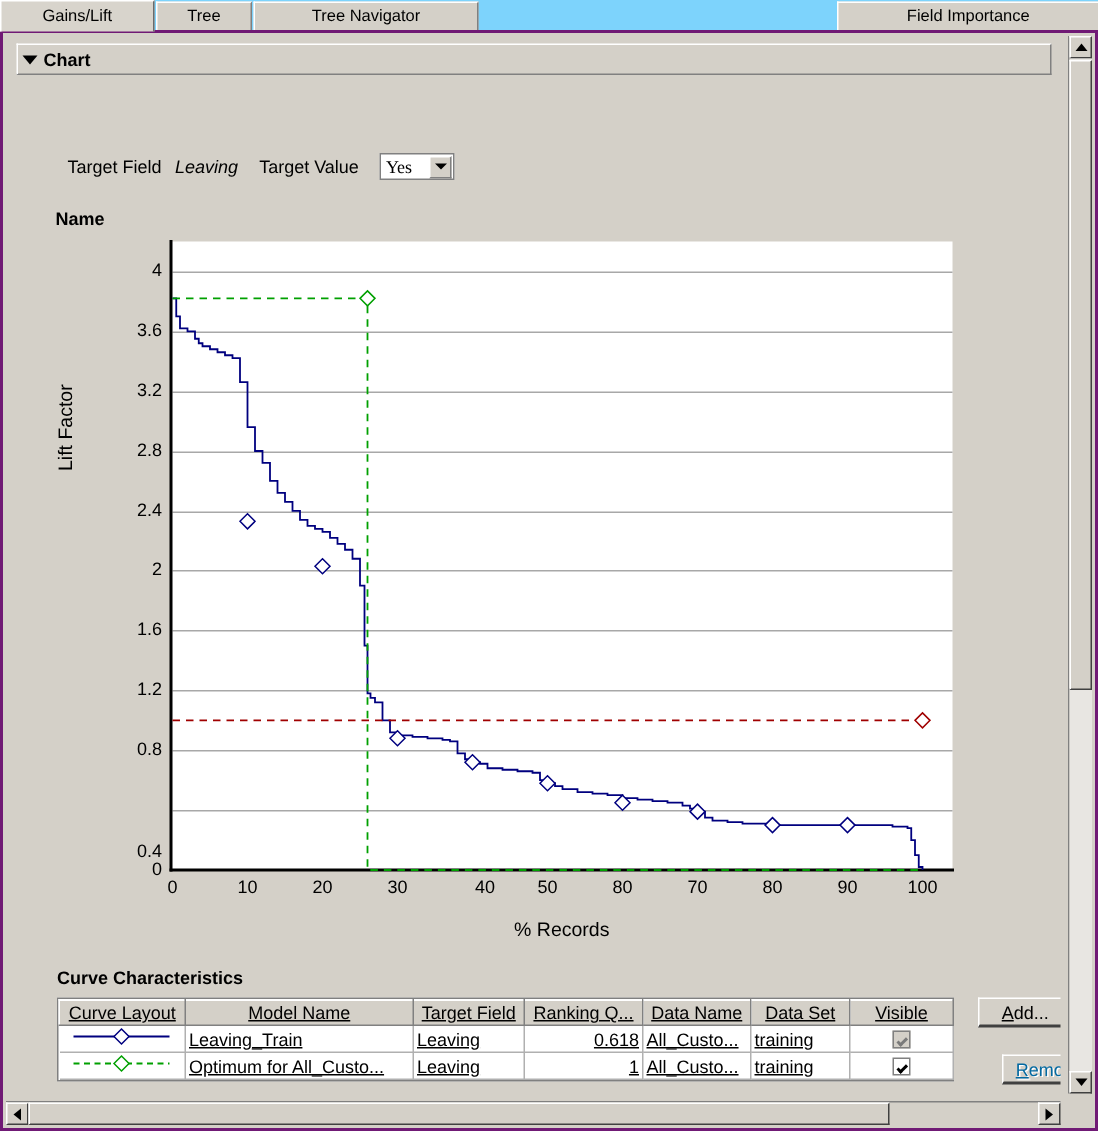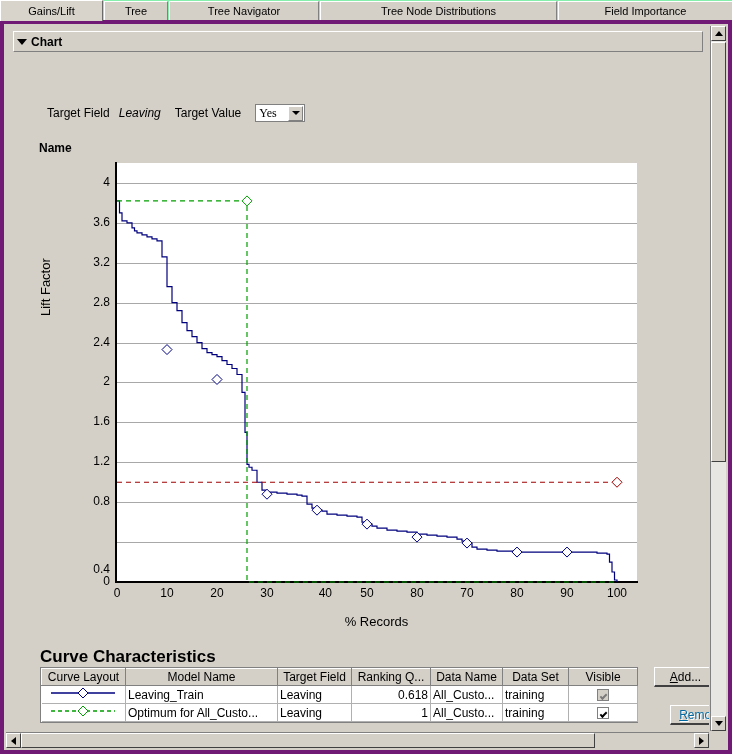--- a/index.html
+++ b/index.html
@@ -21,21 +21,21 @@
     left: 0; top: 0;
     width: 732px; height: 754px;
     background: #d4d0c8;
   }
 
   
   .tabstrip {
     position: absolute;
     left: 0; top: 0;
     width: 732px; height: 36px;
-    background: #86efac;
+    background: #7dd3fc;
   }
   .tab {
     position: absolute;
     top: 1px;
     height: 19px;
     background: #d4d0c8;
     border-left: 1px solid #ffffff;
     border-top: 1px solid #ffffff;
     border-right: 1px solid #808080;
     box-sizing: border-box;
@@ -54,21 +54,21 @@
     font-weight: normal;
     z-index: 3;
   }
 
   
   .panel {
     position: absolute;
     left: 0; top: 20px;
     width: 732px; height: 734px;
     background: #d4d0c8;
-    border: 4px solid #701a75;
+    border: 2px solid #701a75;
     box-sizing: border-box;
   }
   .panel-inner {
     position: absolute;
     left: 2px; top: 2px;
     width: 703px;
     height: 705px;
     overflow: hidden;
   }
 
@@ -213,35 +213,36 @@
     width: 521px;
     text-align: center;
     font-size: 13px;
   }
 
   
   .cc-title {
     position: absolute;
     left: 34px; top: 621px;
     font-weight: bold;
-    font-size: 17px;
+    font-size: 12px;
   }
   .cc-table {
     position: absolute;
     left: 34px; top: 641px;
     width: 598px;
     border: 1px solid #808080;
     box-sizing: border-box;
     background: #ffffff;
   }
   table.grid {
     border-collapse: collapse;
     width: 100%;
     font-size: 12px;
     table-layout: fixed;
+    text-decoration: underline;
   }
   table.grid th {
     background: #d4d0c8;
     border-top: 1px solid #ffffff;
     border-left: 1px solid #ffffff;
     border-right: 1px solid #808080;
     border-bottom: 1px solid #808080;
     height: 16px;
     font-weight: normal;
     font-size: 12px;
@@ -380,23 +381,20 @@
 
   <div class="tabstrip">
     <div class="tab selected" style="left:0px;width:103px;">
         <span>Gains/Lift</span>
       </div>
     <div class="tab" style="left:104px;width:64px;">
         <span>Tree</span>
       </div>
     <div class="tab" style="left:169px;width:150px;">
         <span>Tree Navigator</span>
-      </div>
-    <div class="tab" style="left:320px;width:237px;">
-        <span>Tree Node Distributions</span>
       </div>
     <div class="tab" style="left:558px;width:174px;border-right:none;">
         <span>Field Importance</span>
       </div>
   </div>
 
   <div class="panel">
 
     <div class="panel-inner">
 

